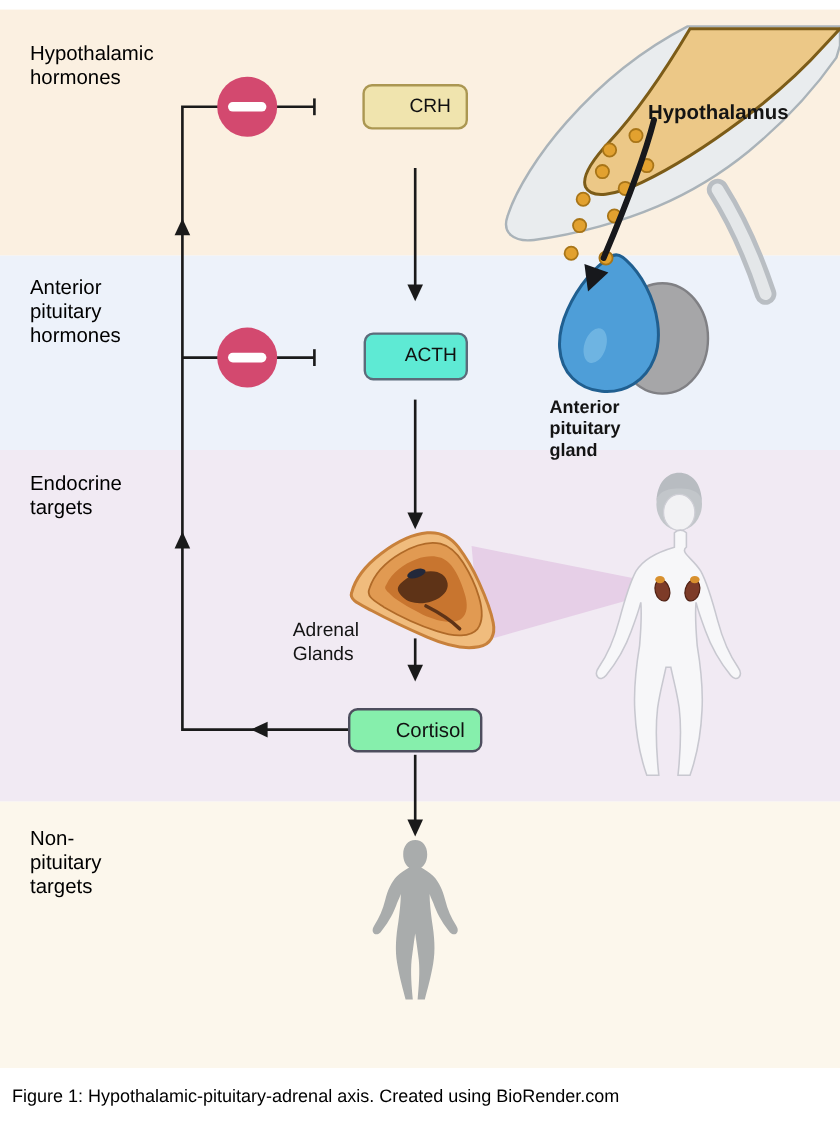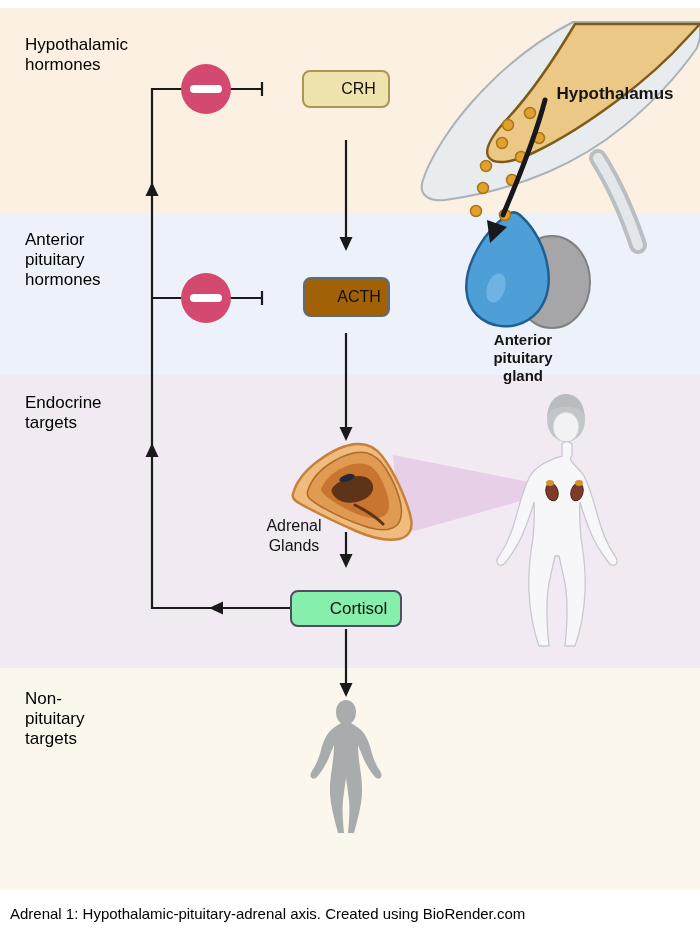--- a/index.html
+++ b/index.html
@@ -18,25 +18,25 @@
     position:absolute;left:25px;font-size:17px;font-weight:normal;
     line-height:20px;white-space:pre-line;color:#000000;
   }
   .bl-1{top:35px;} .bl-2{top:230px;} .bl-3{top:393px;} .bl-4{top:689px;}
   
   .node{
     position:absolute;display:flex;align-items:center;justify-content:center;
     border-radius:8px;font-size:16px;color:#111;box-sizing:border-box;padding-left:25px;
   }
   .node-crh{left:302px;top:70px;width:88px;height:38px;background:#f0e4ae;border:2px solid #ab9752;}
-  .node-acth{left:303px;top:277px;width:87px;height:40px;background:#a16207;border:2px solid #5c6b7a;}
+  .node-acth{left:303px;top:277px;width:87px;height:40px;background:#5eead4;border:2px solid #5c6b7a;}
   .node-cortisol{left:290px;top:590px;width:112px;height:37px;background:#86efac;border:2px solid #4e4e5e;font-size:17px;}
   
   .anat-label{
-    position:absolute;text-align:center;white-space:pre-line;color:#141414;
+    position:absolute;text-align:left;white-space:pre-line;color:#141414;
   }
   .lbl-hypothalamus{left:540px;top:84px;width:150px;font-size:17px;font-weight:bold;line-height:20px;}
   .lbl-apg{left:458px;top:331px;width:130px;font-size:15px;font-weight:bold;line-height:18px;}
   .lbl-adrenal{left:244px;top:516px;width:100px;font-size:16px;line-height:20px;}
   .lbl-tissues{left:296px;top:843px;width:100px;font-size:16px;line-height:20px;}
   
   .ill{position:absolute;}
   .ill-hypo{left:420px;top:12px;}
   .ill-adrenal{left:280px;top:385px;}
   .ill-silhouette{left:300px;top:696px;}
@@ -216,16 +216,16 @@
   </div>
 
   <div class="anat-label lbl-hypothalamus layer-labels">Hypothalamus</div>
   <div class="anat-label lbl-apg layer-labels">Anterior
 pituitary
 gland</div>
   <div class="anat-label lbl-adrenal layer-labels">Adrenal
 Glands</div>
 
   <div class="caption-strip">
-    <div class="caption-text">Adrenal 1: Hypothalamic-pituitary-adrenal axis. Created using BioRender.com</div>
+    <div class="caption-text">Figure 1: Hypothalamic-pituitary-adrenal axis. Created using BioRender.com</div>
   </div>
 
 </div>
 
 </body></html>

